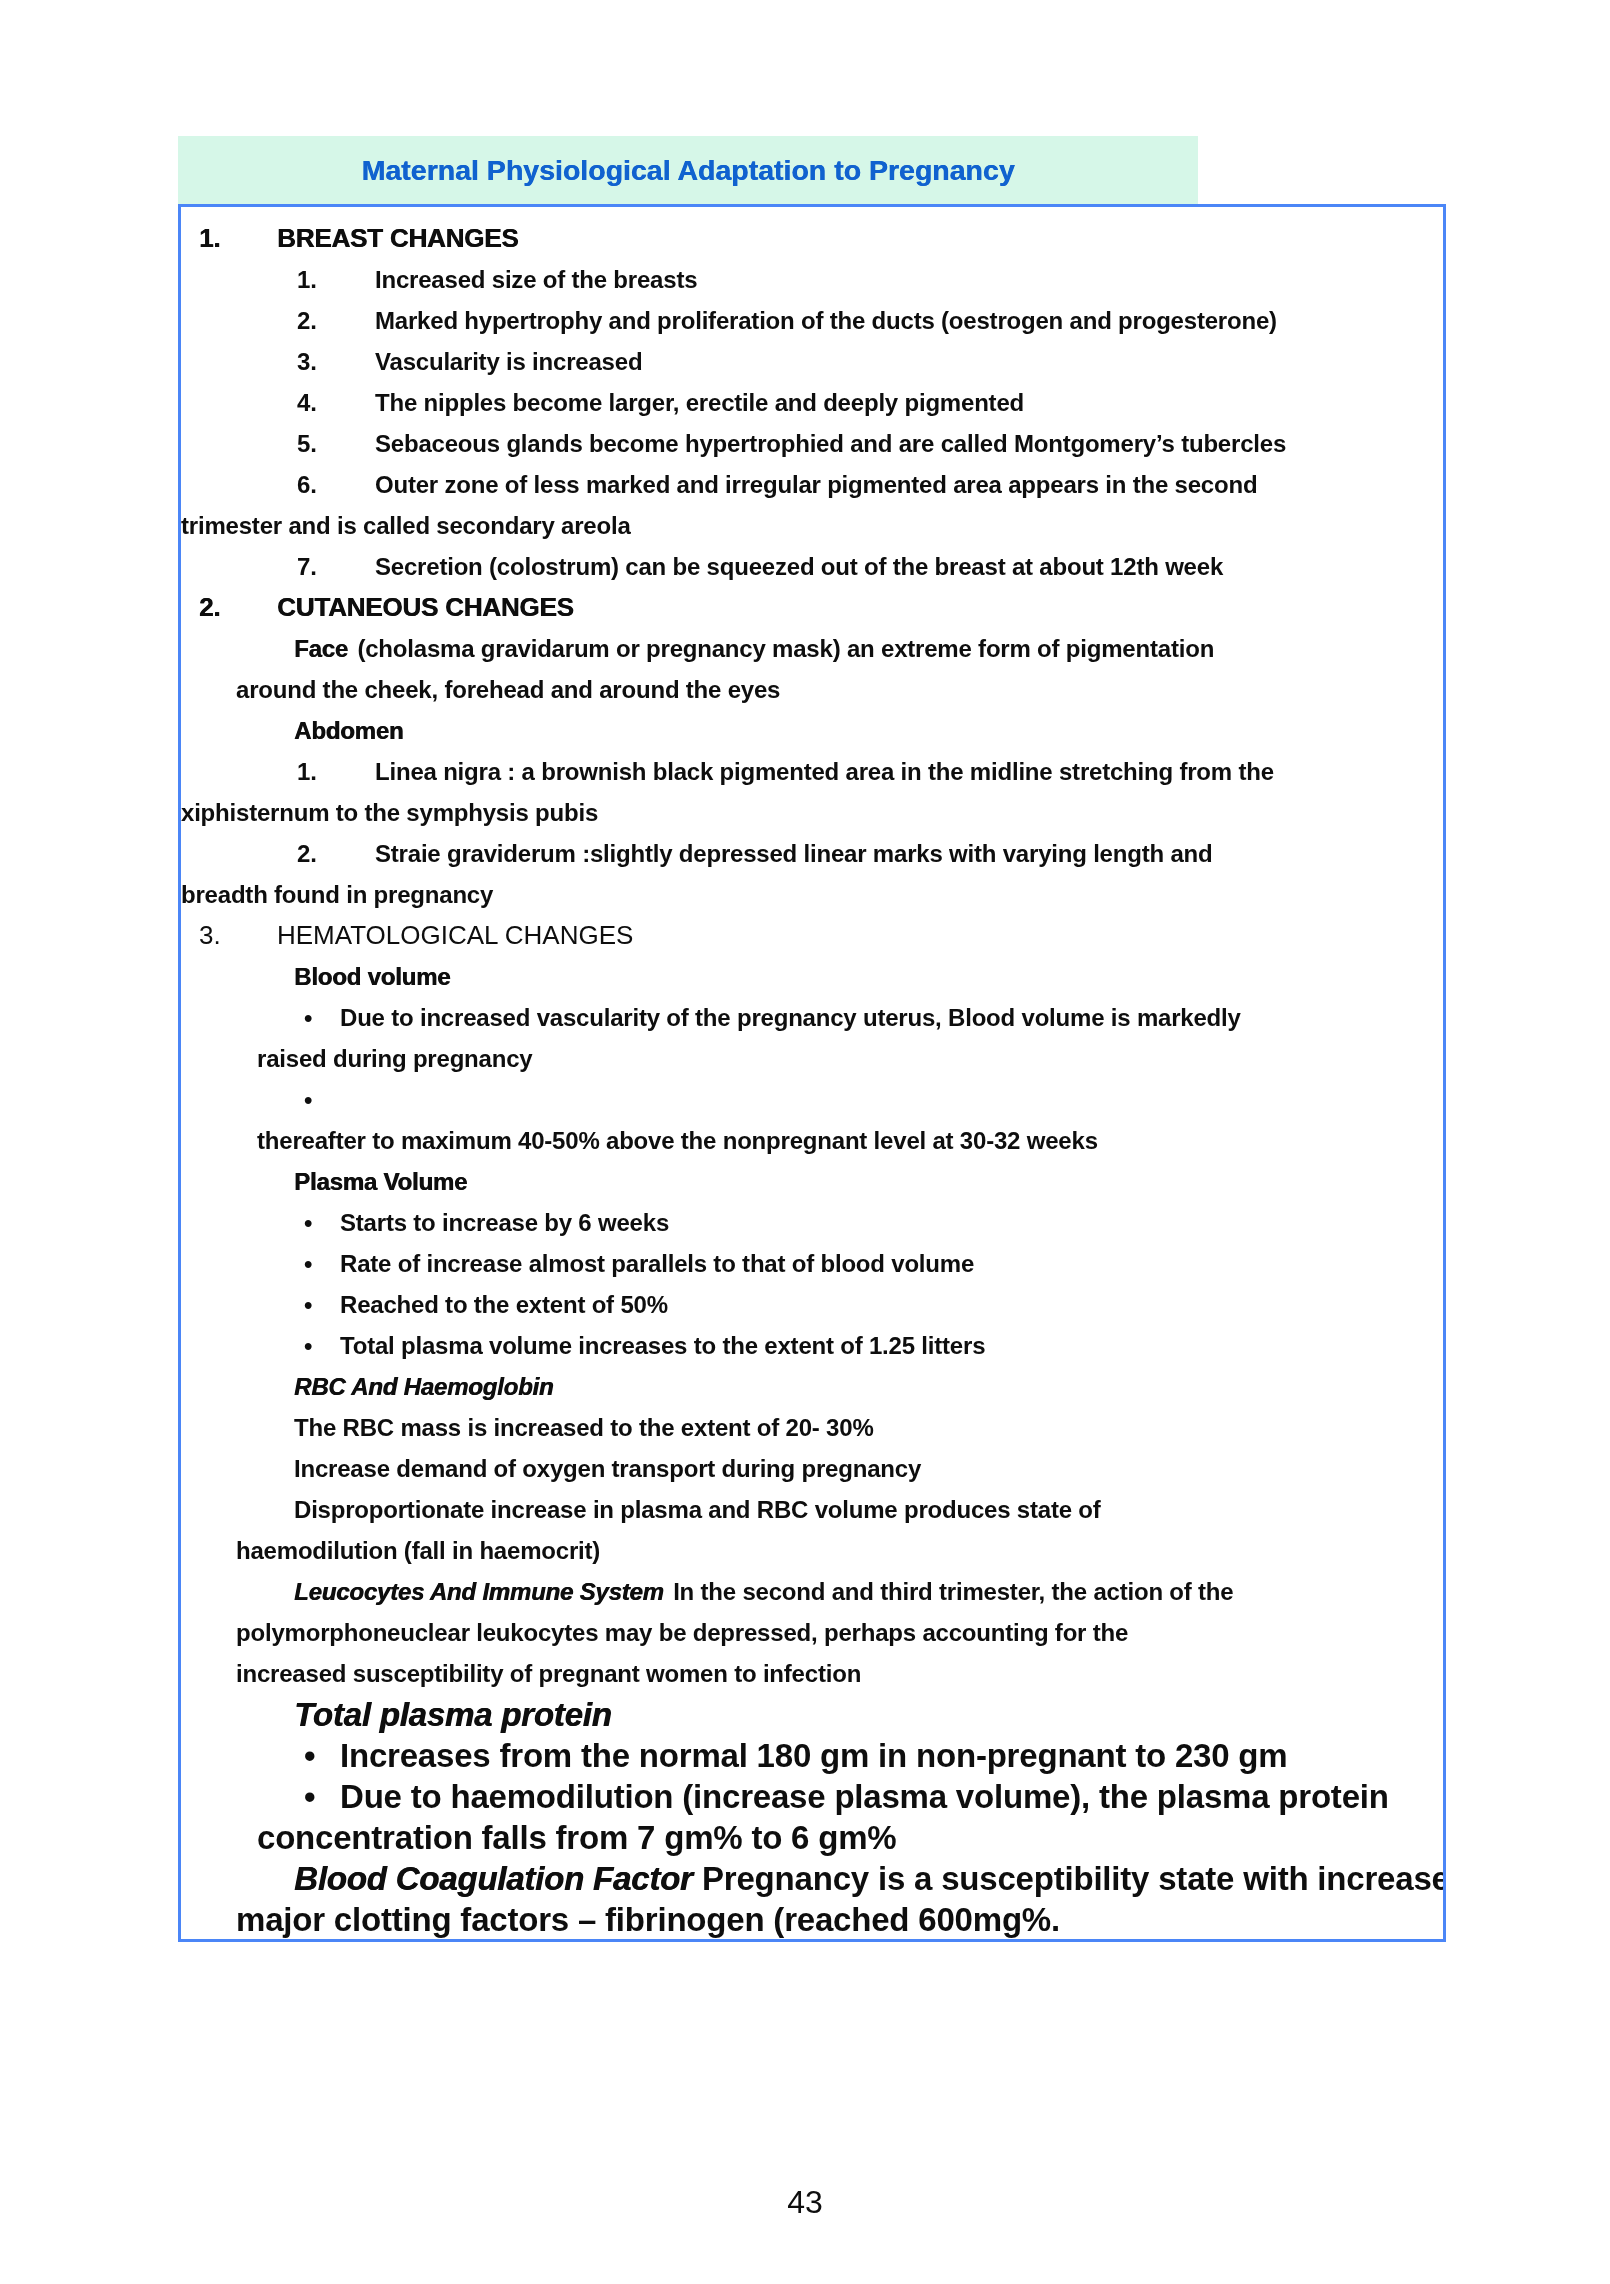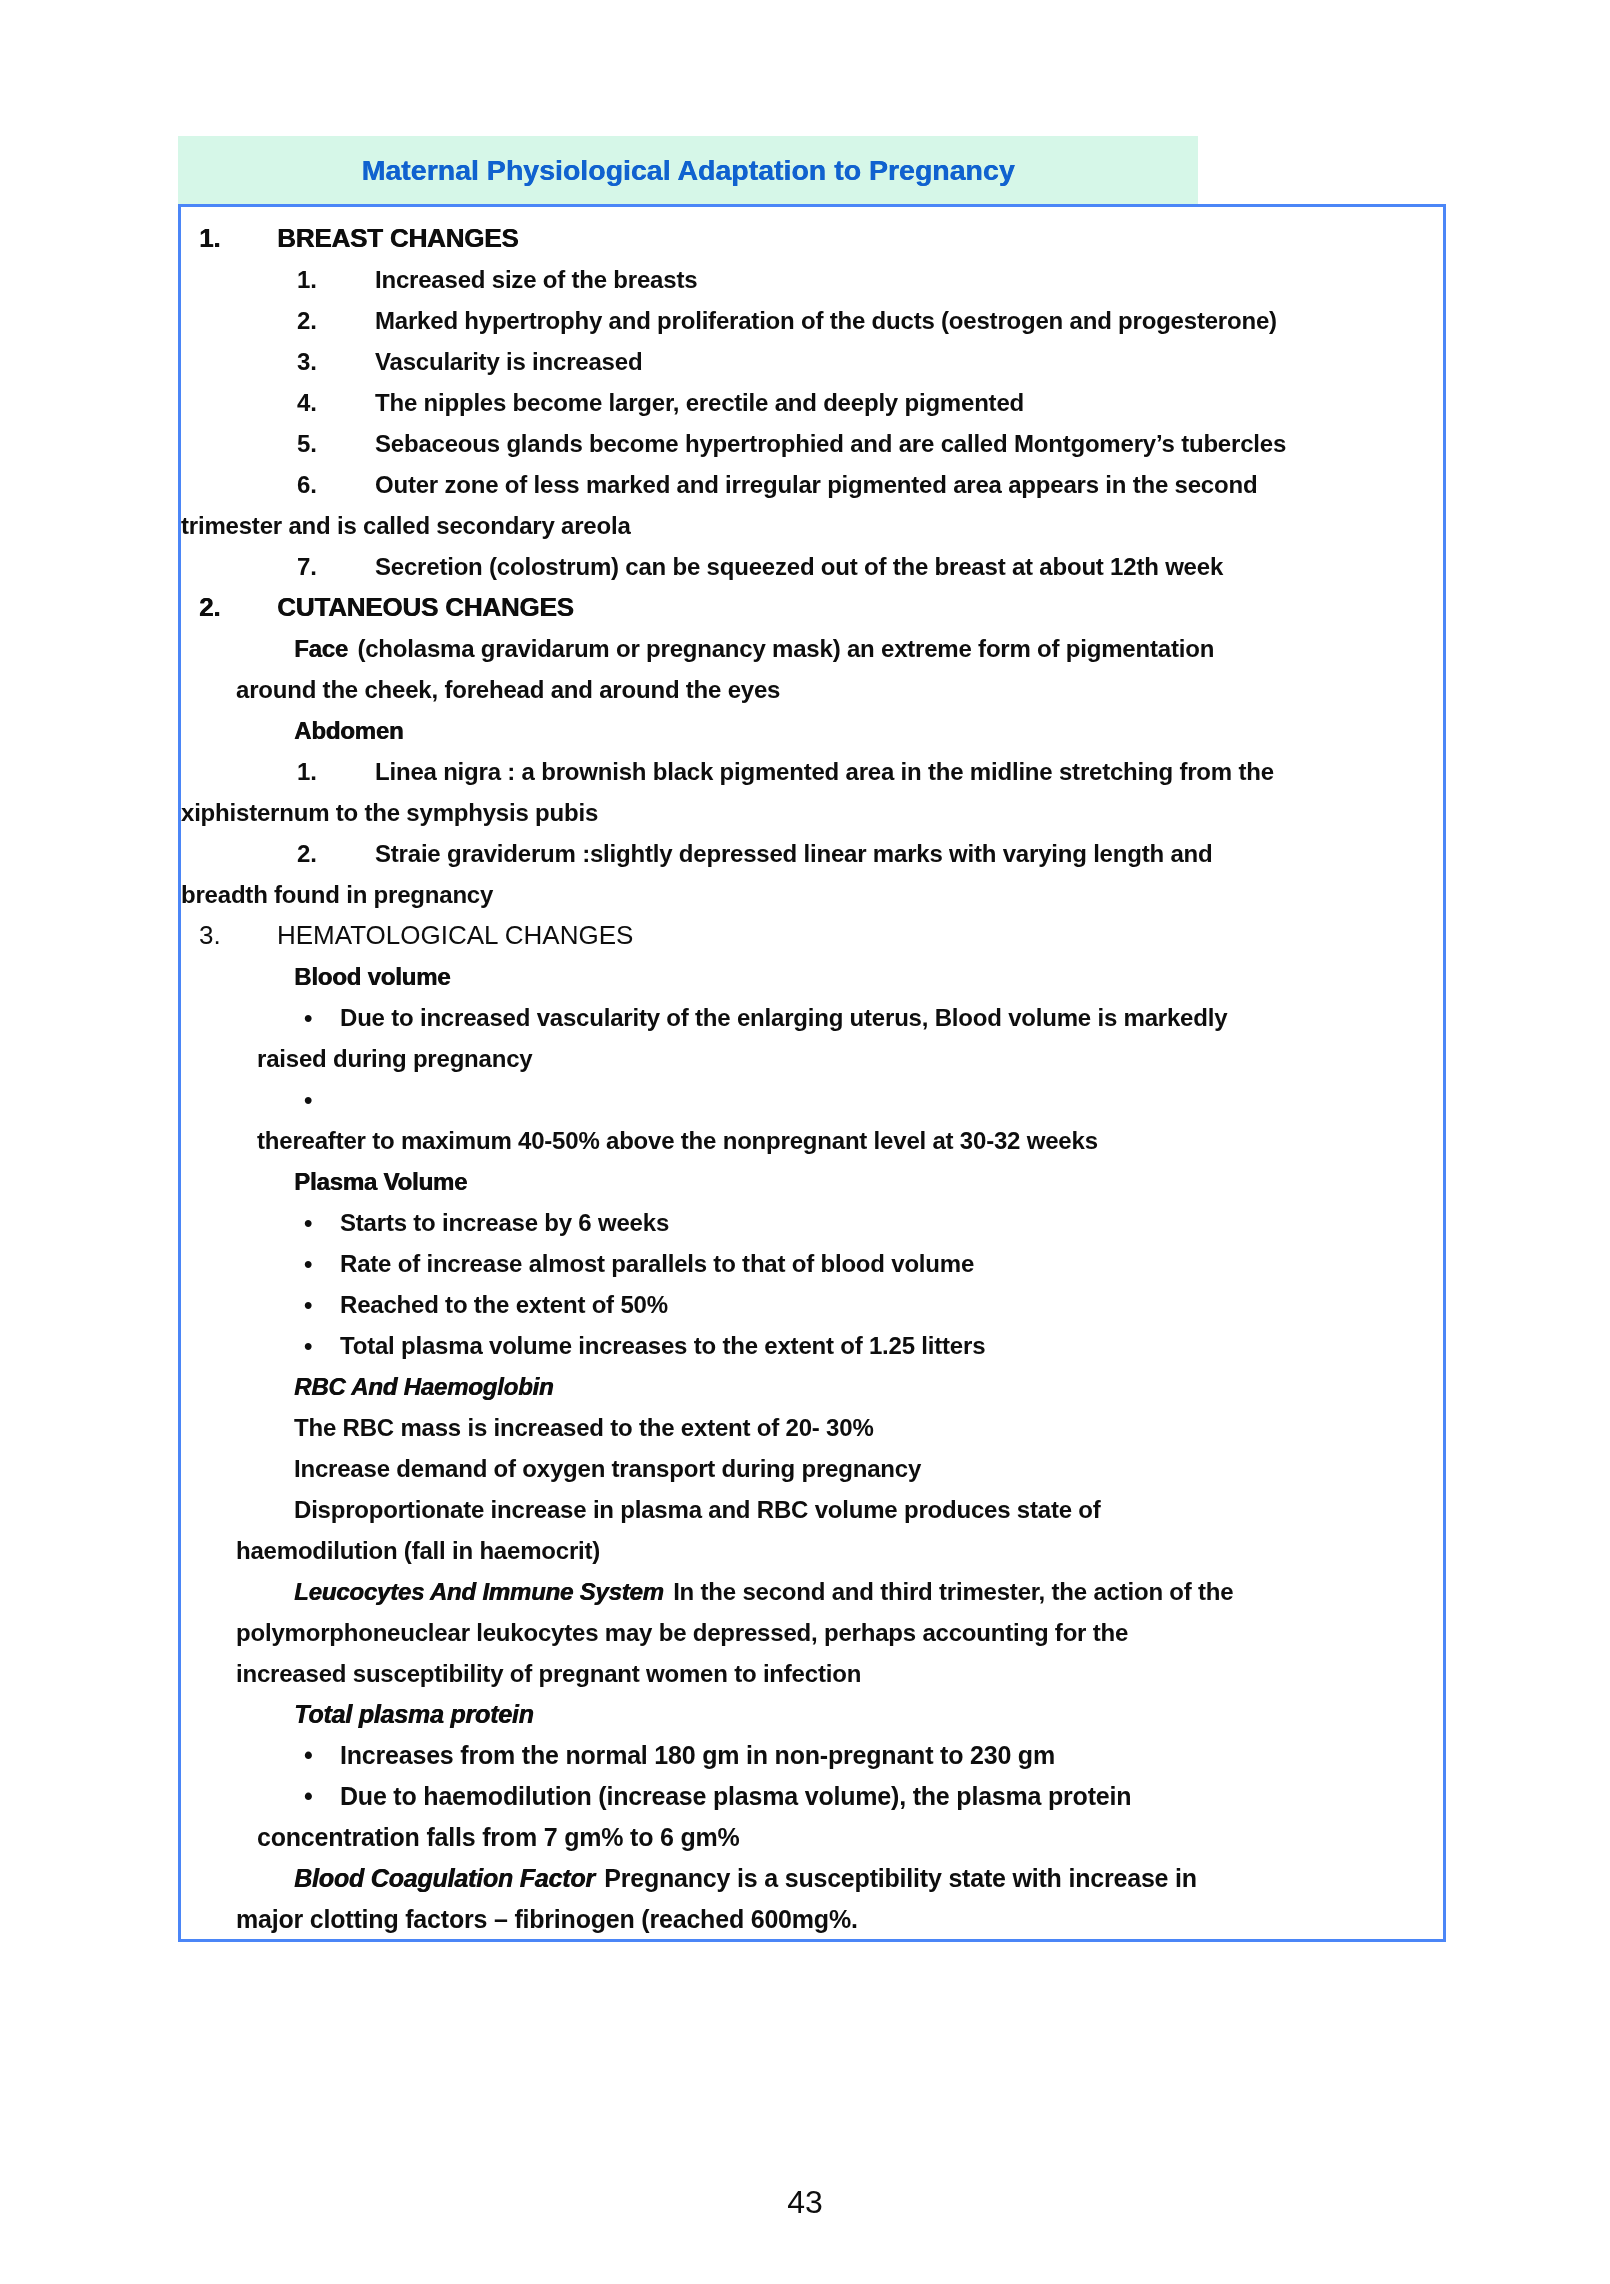--- a/index.html
+++ b/index.html
@@ -29,21 +29,21 @@
   .sub .num{width:78px;flex:0 0 auto;}
   .bul{margin-left:123px;}
   .bul .mark{width:36px;flex:0 0 auto;}
   .flat{margin-left:113px;}
   .cont-sub{}
   .cont-bul{margin-left:76px;}
   .cont-flat{margin-left:55px;}
   .xb{text-shadow:0.6px 0 currentColor;}
   .it{font-style:italic;}
   .w400{font-weight:400;text-shadow:none;letter-spacing:0;}
-  .lg{font-size:25px;}
+  .lg{font-size:33px;}
   .lead{margin-right:9.5px;}
   .pagenum{
     position:absolute;top:2184px;left:0;width:100%;text-align:center;
     font-size:32px;font-weight:400;letter-spacing:0;
   }
 </style>
 </head>
 <body>
 
 <div class="sheet">
@@ -121,21 +121,21 @@
       <div class="section">
         <div class="row line sec">
           <span class="num w400">3.</span>
           <span class="w400">HEMATOLOGICAL CHANGES</span>
         </div>
         <div class="row flat">
           <span class="xb">Blood volume</span>
         </div>
         <div class="row bul">
           <span class="mark">•</span>
-          <span>Due to increased vascularity of the enlarging uterus, Blood volume is markedly</span>
+          <span>Due to increased vascularity of the pregnancy uterus, Blood volume is markedly</span>
         </div>
         <div class="row cont-bul">
           <span>raised during pregnancy</span>
         </div>
         <div class="row bul">
           <span class="mark">•</span>
         </div>
         <div class="row cont-bul">
           <span>thereafter to maximum 40-50% above the nonpregnant level at 30-32 weeks</span>
         </div>

